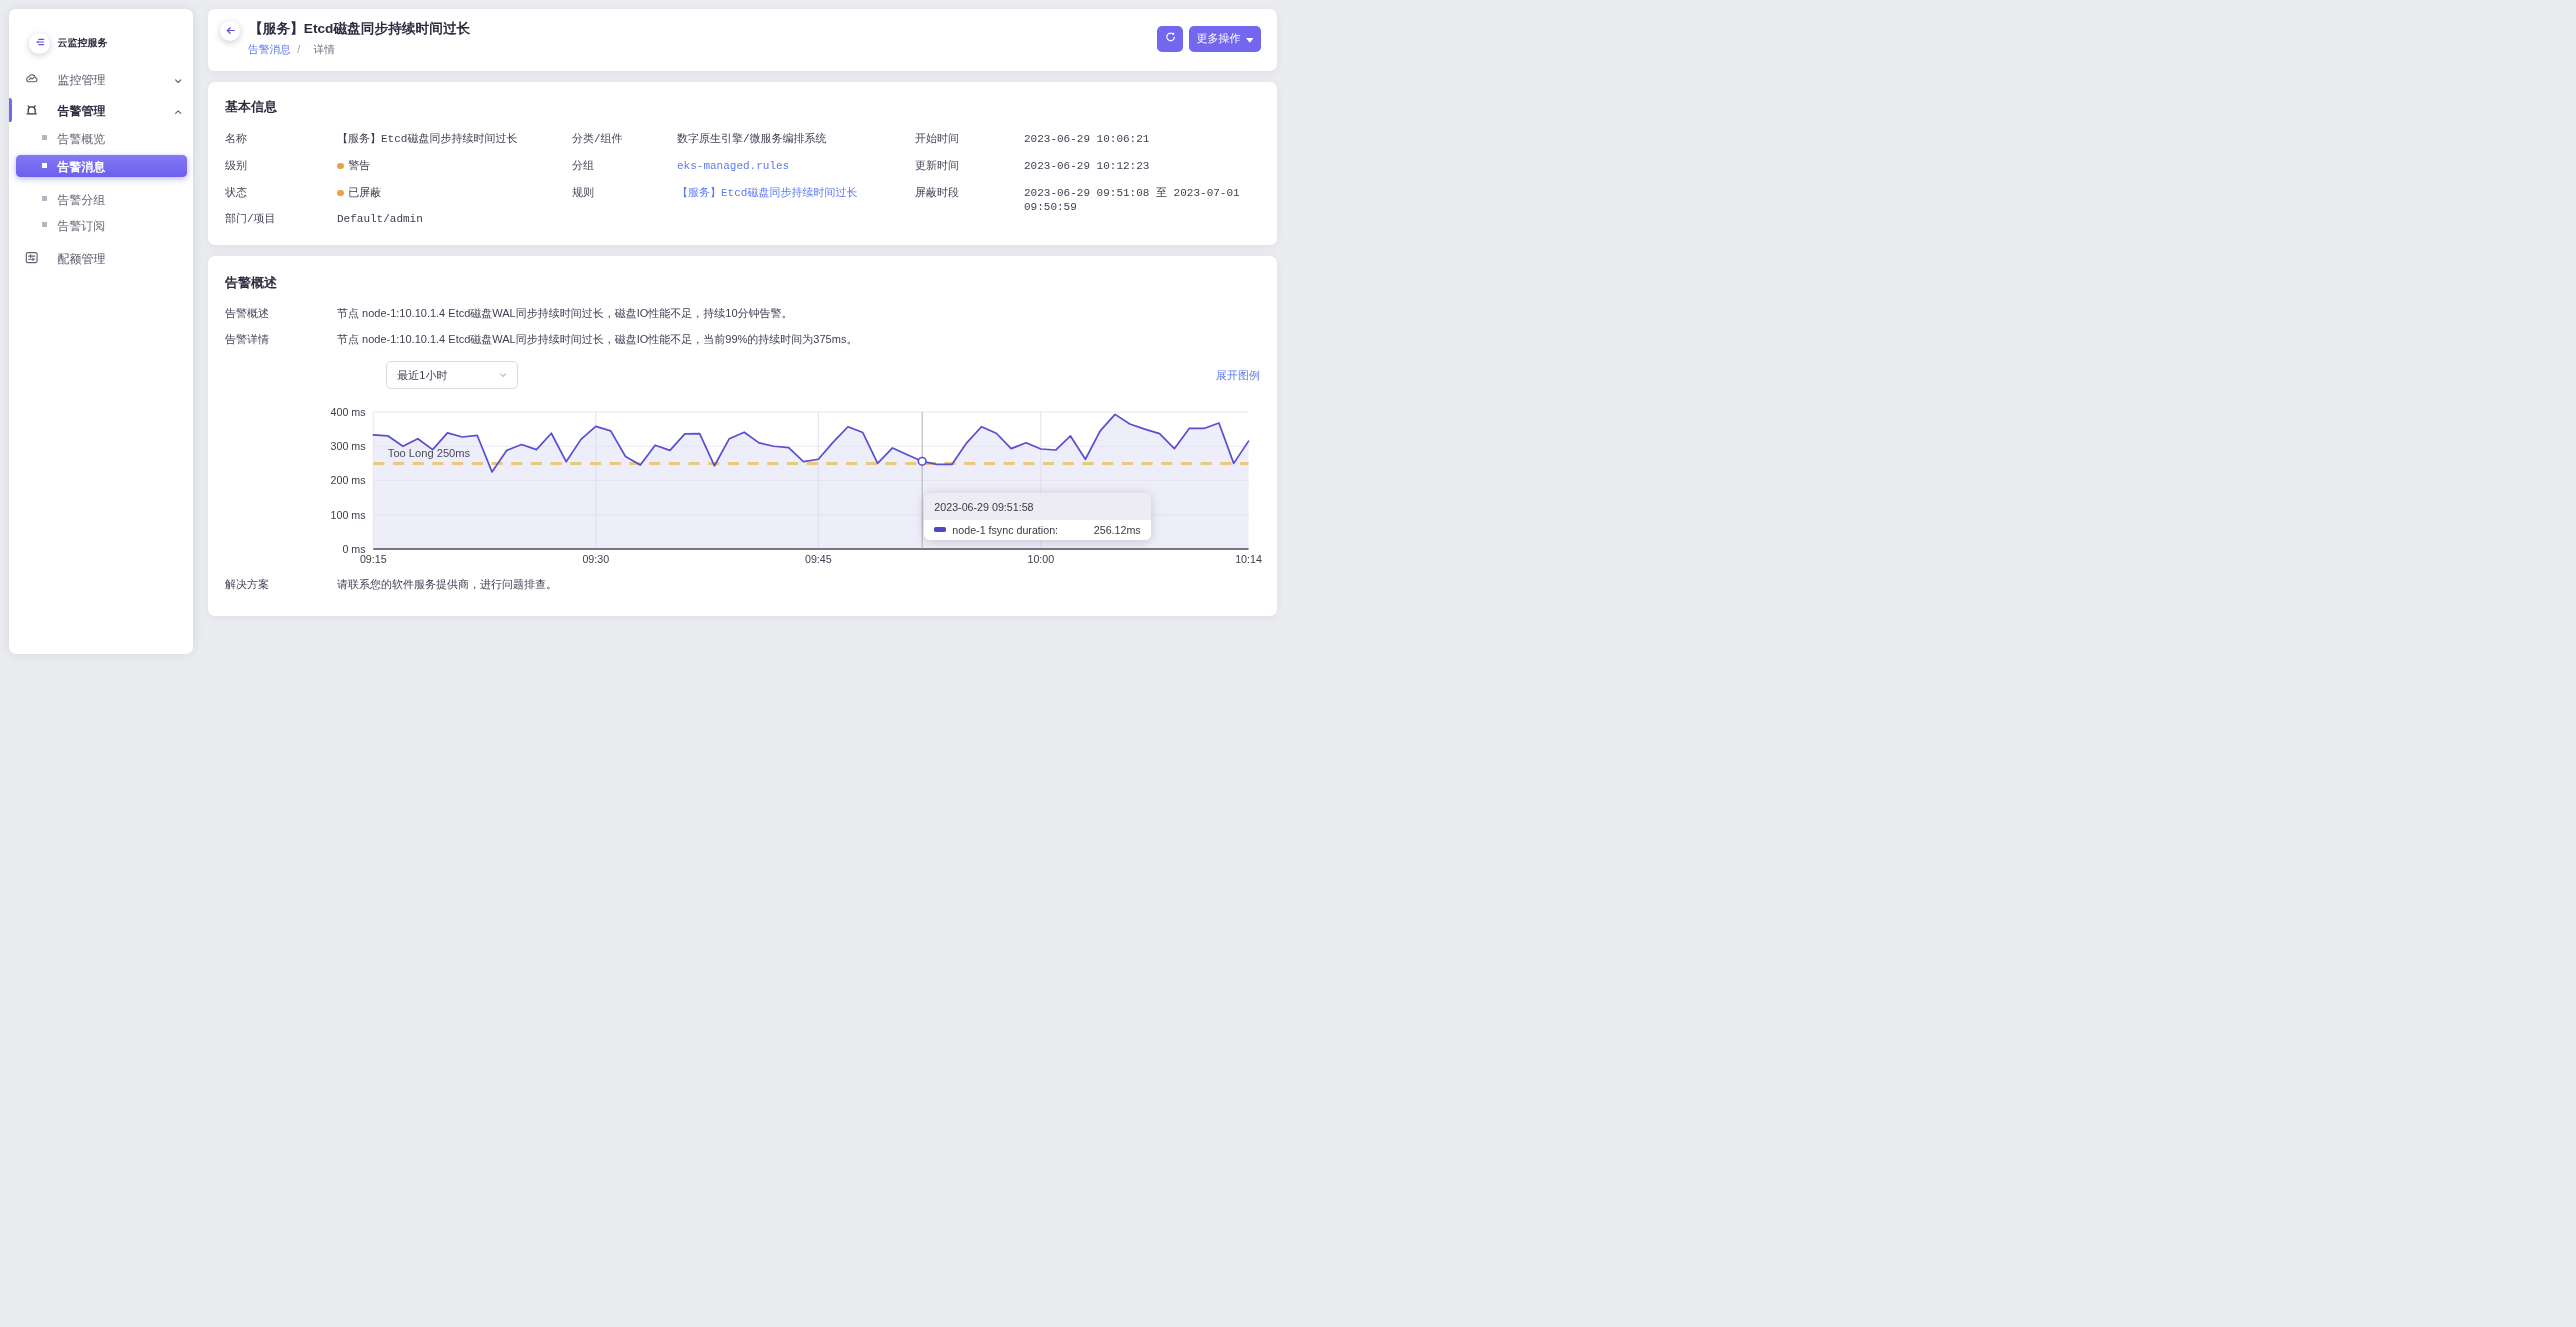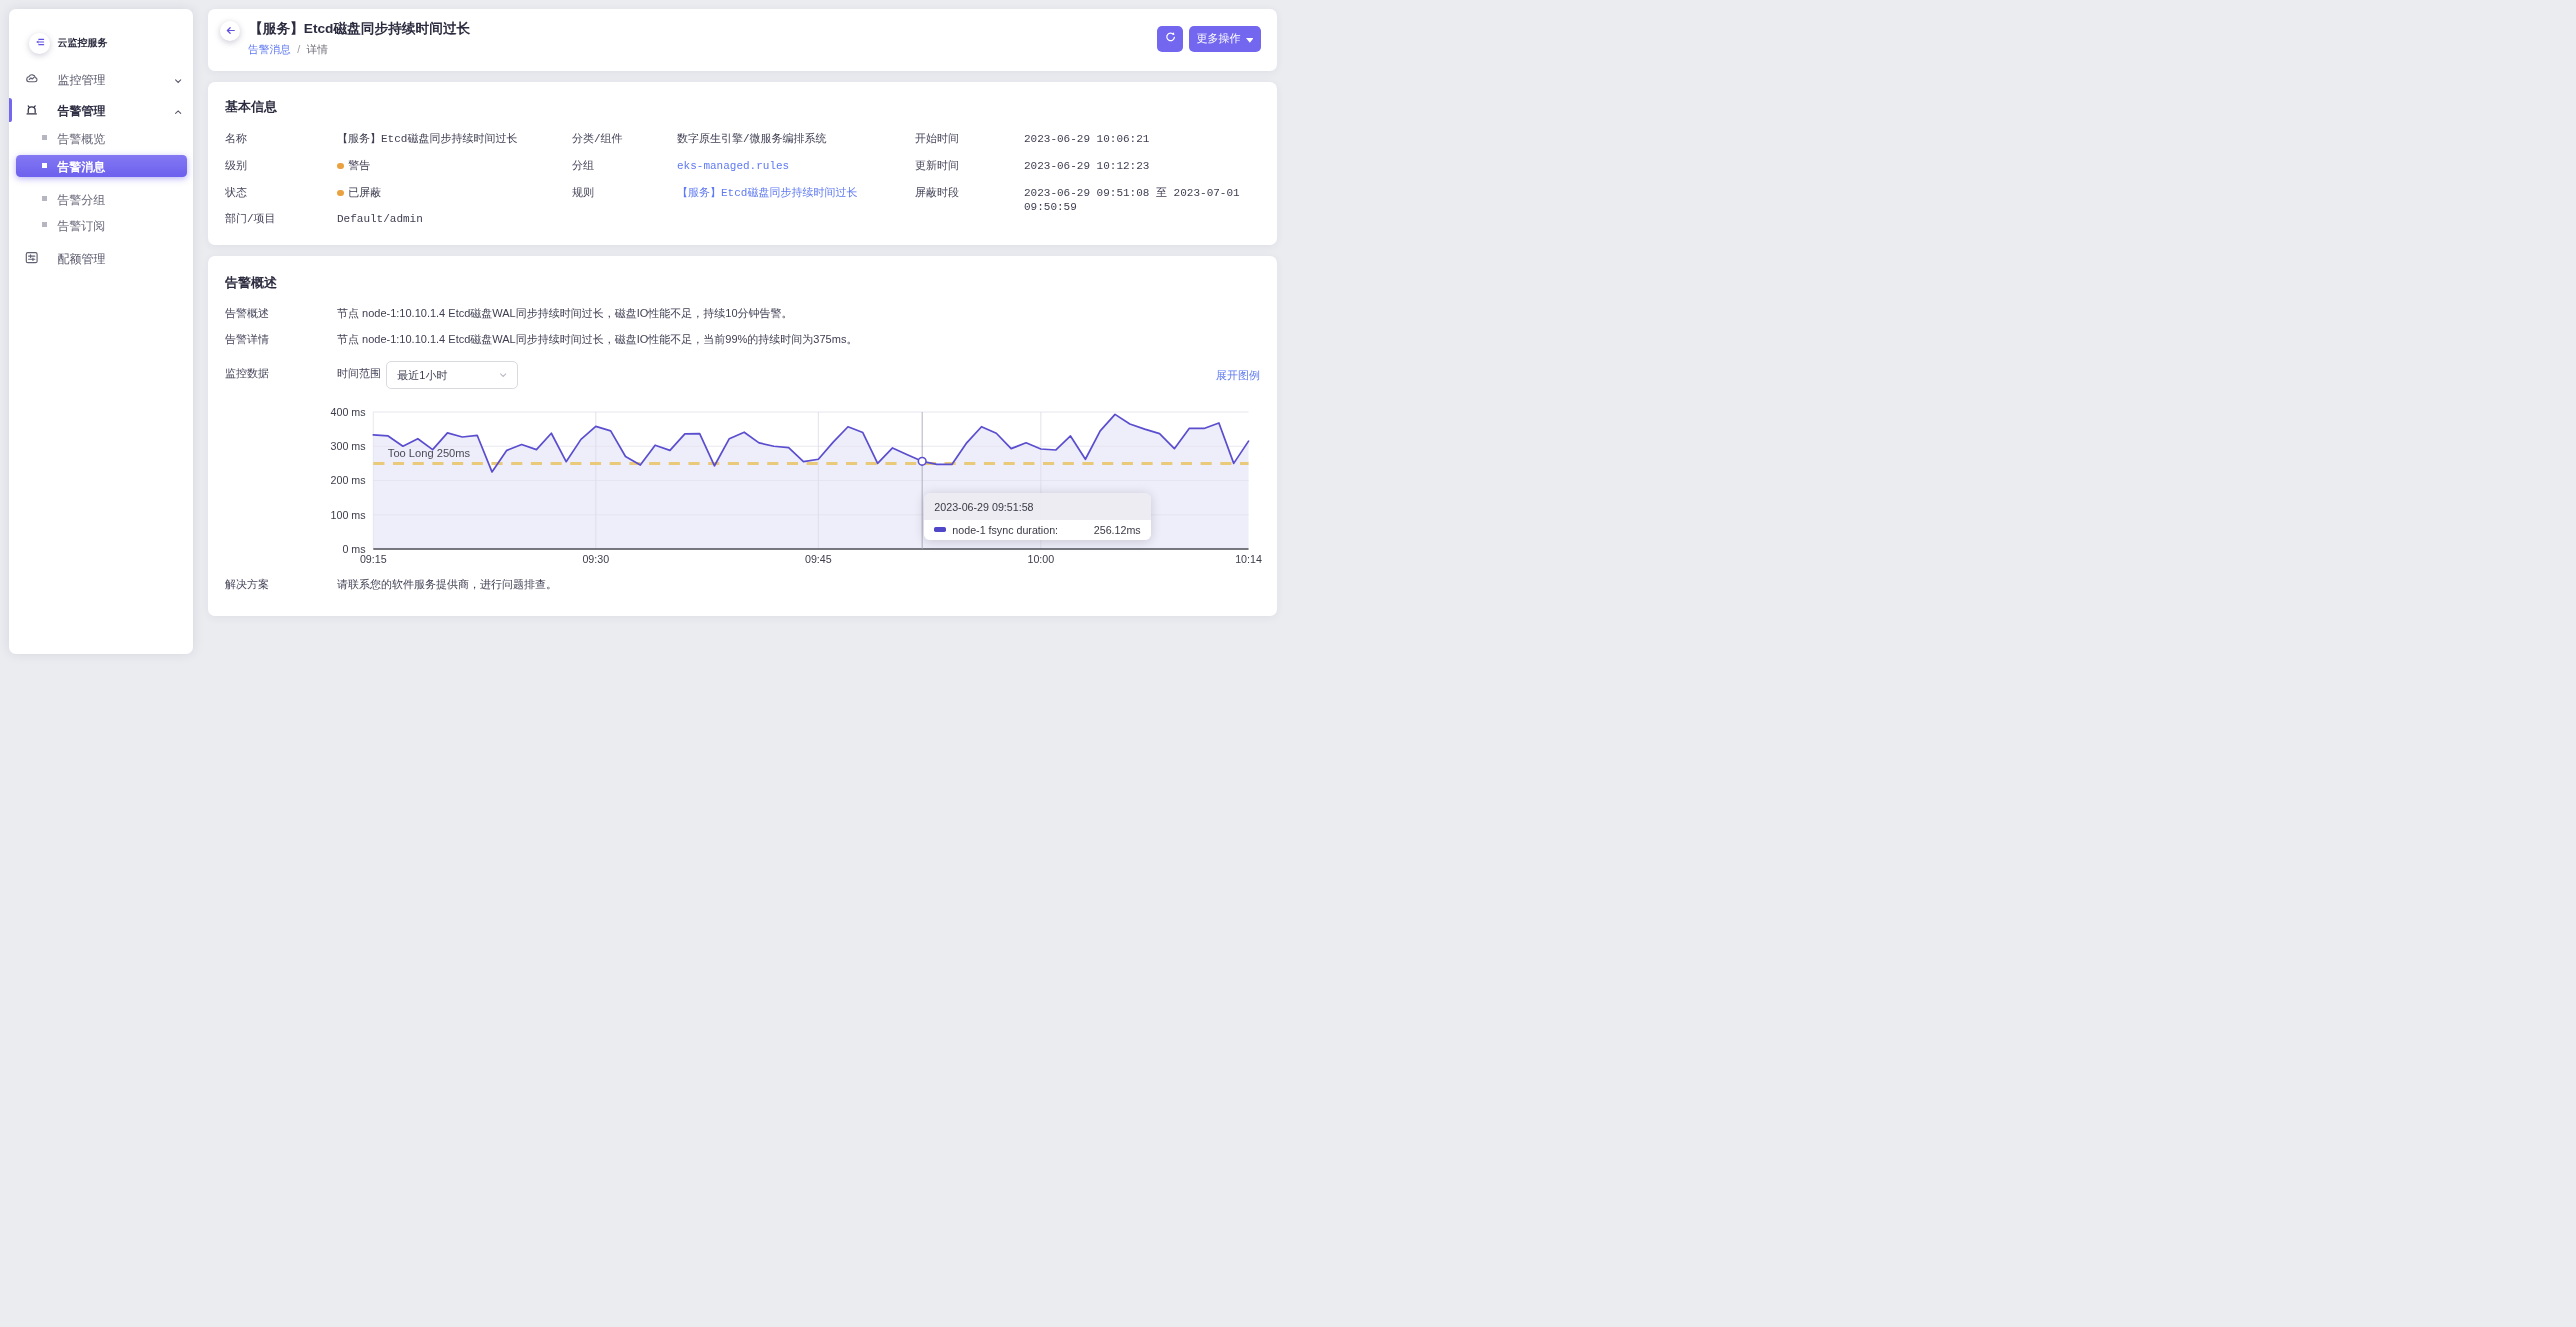--- a/index.html
+++ b/index.html
@@ -31,21 +31,21 @@
   .sub-item.selected .bullet{background:#fff;top:7.7px;}
   .sub-item.selected .slabel{color:#fff;font-weight:bold;top:3.4px;}
   
   .header-card{left:208px;top:9.4px;width:1069px;height:62px;}
   .back-btn{position:absolute;left:12px;top:12px;width:20px;height:20px;border-radius:50%;background:#fff;
     box-shadow:0 1.7px 6.9px rgba(80,80,120,0.3);display:flex;align-items:center;justify-content:center;cursor:pointer;}
   .page-title{position:absolute;left:41px;top:10.3px;font-size:13.7px;font-weight:bold;color:#2c2c40;}
   .breadcrumb{position:absolute;left:40px;top:34px;font-size:10.7px;}
   .breadcrumb .bc-link{color:#5f7af2;cursor:pointer;}
   .breadcrumb .bc-sep{color:#9d9da8;margin:0 3.4px;}
-  .breadcrumb .bc-cur{color:#6e6e7a;}
+  .breadcrumb .bc-cur{color:#6e6e7a;margin-left:7px;}
   .icon-btn{position:absolute;left:949px;top:16.3px;width:26px;height:26px;border-radius:5.1px;background:#7367f0;
     display:flex;align-items:center;justify-content:center;cursor:pointer;}
   .more-btn{position:absolute;left:981px;top:16.3px;width:72px;height:26px;border-radius:5.1px;background:#7367f0;
     color:#fff;font-size:11px;display:flex;align-items:center;justify-content:center;gap:5.1px;cursor:pointer;}
   
   .basic-card{left:208px;top:82px;width:1069px;height:163px;font-family:Liberation Mono, monospace;}
   .section-title{position:absolute;left:17px;font-size:13px;font-weight:bold;color:#2c2c40;}
   .frow{position:absolute;font-size:11px;line-height:13.7px;}
   .flabel{position:absolute;color:#47475c;text-align:center;}
   .fvalue{position:absolute;color:#3e3e52;}
@@ -224,24 +224,20 @@
 
   <div class="frow" style="top:51px;left:0;width:100%;height:13.7px">
     <span class="flabel" style="left:17px">告警概述</span>
     <span class="fvalue" style="left:129px">节点 node-1:10.10.1.4 Etcd磁盘WAL同步持续时间过长，磁盘IO性能不足，持续10分钟告警。</span>
   </div>
   <div class="frow" style="top:77px;left:0;width:100%;height:13.7px">
     <span class="flabel" style="left:17px">告警详情</span>
     <span class="fvalue" style="left:129px">节点 node-1:10.10.1.4 Etcd磁盘WAL同步持续时间过长，磁盘IO性能不足，当前99%的持续时间为375ms。</span>
   </div>
 
-  <div class="frow" style="top:111px;left:0;width:100%;height:13.7px">
-    <span class="flabel" style="left:17px">监控数据</span>
-    <span class="flabel" style="left:129px">时间范围</span>
-  </div>
   <div class="select-box">
     <span>最近1小时</span>
     <span class="sel-chev">
       <svg width="10.3" height="10.3" viewBox="0 0 20 20" fill="none" stroke="currentColor" stroke-width="2" stroke-linecap="round">
           <polyline points="5,7.5 10,12.5 15,7.5"></polyline>
         </svg>
     </span>
   </div>
   <div class="legend-link">展开图例</div>
 

